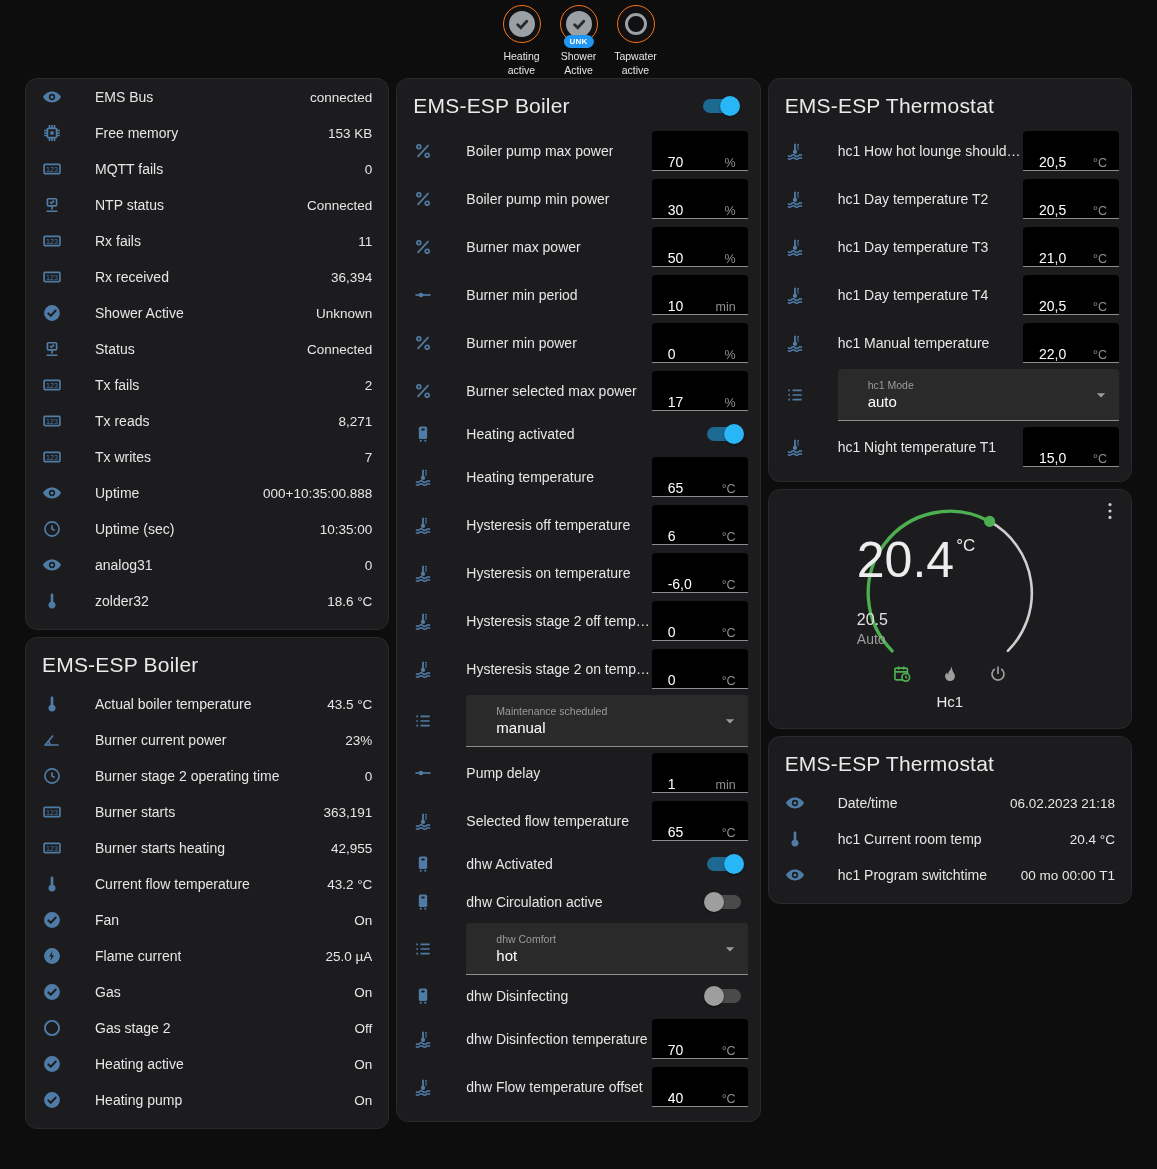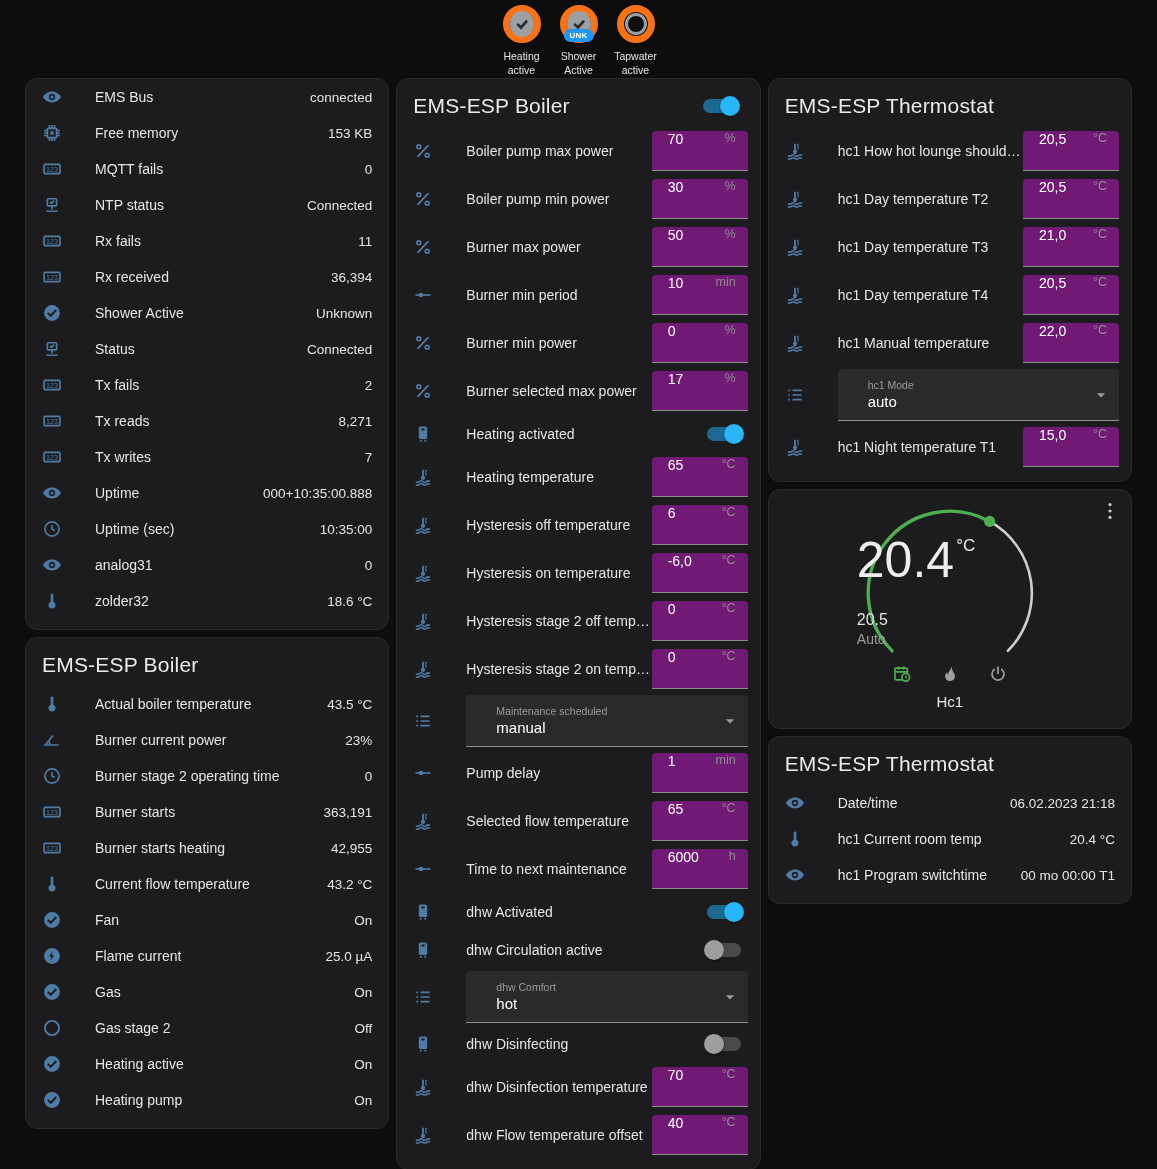--- a/index.html
+++ b/index.html
@@ -2,21 +2,21 @@
 <html><head>
 <meta charset="utf-8">
 <style>
   html,body{margin:0;padding:0;background:#0d0d0e;width:1157px;height:1169px;overflow:hidden;
     font-family:"Liberation Sans","DejaVu Sans",sans-serif;color:#e6e6e6;}
   *{box-sizing:border-box;}
 
   
   .topbar{height:78px;display:flex;justify-content:center;align-items:flex-start;gap:9px;padding-top:5px;}
   .badge{width:48px;display:flex;flex-direction:column;align-items:center;}
-  .badge-circle{width:38px;height:38px;border-radius:50%;border:7px solid #f97316;display:flex;
+  .badge-circle{width:38px;height:38px;border-radius:50%;border:1px solid #f97316;display:flex;
     align-items:center;justify-content:center;position:relative;background:#101012;}
   .badge-inner-on{width:26px;height:26px;border-radius:50%;background:#9aa0a4;display:flex;align-items:center;justify-content:center;}
   .badge-inner-off{width:22px;height:22px;border-radius:50%;border:3px solid #9aa0a4;background:transparent;}
   .badge-tag{position:absolute;bottom:-6px;left:50%;transform:translateX(-50%);background:#2196f3;color:#fff;
     font-size:8px;font-weight:bold;padding:2px 6px;border-radius:8px;letter-spacing:.3px;}
   .badge-label{margin-top:7px;font-size:10.5px;line-height:1.3;text-align:center;color:#e3e5e6;}
 
   
   .layout{display:flex;gap:7px;padding:0 25px;align-items:flex-start;}
   .col{width:368px;display:flex;flex-direction:column;gap:7px;}
@@ -30,22 +30,22 @@
   .row.number{height:48px;}
   .row.toggle{height:38px;}
   .row.select{height:56px;}
   .icon{width:20px;height:20px;flex:0 0 20px;color:#4f7ca7;display:inline-flex;}
   .icon svg{width:20px;height:20px;}
   .row .icon{margin-right:33px;}
   .row-label{font-size:14px;color:#e6e6e6;white-space:nowrap;overflow:hidden;max-width:235px;}
   .row-value{margin-left:auto;font-size:13.5px;color:#e6e6e6;white-space:nowrap;}
 
   
-  .numbox{margin-left:auto;width:96px;height:40px;background:#701a75;border-bottom:1px solid #8d8d8d;
-    border-radius:4px 4px 0 0;display:flex;align-items:flex-start;padding:0 12px 0 16px;margin-right:-4px;}
+  .numbox{margin-left:auto;width:96px;height:40px;background:#000000;border-bottom:1px solid #8d8d8d;
+    border-radius:4px 4px 0 0;display:flex;align-items:flex-end;padding:0 12px 0 16px;margin-right:-4px;}
   .numbox .nb-value{font-size:14px;font-weight:500;color:#fff;}
   .numbox .nb-unit{margin-left:auto;font-size:12.5px;color:#8f8f8f;}
 
   
   .selectbox{flex:1;height:52px;background:#2a2a2b;border-bottom:1px solid #8d8d8d;border-radius:4px 4px 0 0;
     display:flex;flex-direction:column;justify-content:center;padding:4px 34px 4px 30px;position:relative;margin-right:-4px;}
   .sel-label{font-size:10.5px;color:#9b9b9b;margin-bottom:2px;}
   .sel-value{font-size:15px;color:#fff;}
   .sel-chev{position:absolute;right:8px;top:50%;transform:translateY(-50%);width:20px;height:20px;color:#9b9b9b;}
   .sel-chev svg{width:20px;height:20px;}
@@ -615,33 +615,20 @@
                 <circle cx="12" cy="13" r="2.6" fill="currentColor"></circle>
                 <path d="M14.6 4.5h2M14.6 7h2M14.6 9.5h2" stroke="currentColor" stroke-width="1.6"></path>
                 <path d="M3.5 17.5c1.4 1.2 2.8 1.2 4.2 0s2.8-1.2 4.2 0 2.9 1.2 4.3 0 2.8-1.2 4.2 0" fill="none" stroke="currentColor" stroke-width="1.8"></path>
                 <path d="M3.5 20.9c1.4 1.2 2.8 1.2 4.2 0s2.8-1.2 4.2 0 2.9 1.2 4.3 0 2.8-1.2 4.2 0" fill="none" stroke="currentColor" stroke-width="1.8"></path>
               </svg>
             </span>
             <span class="row-label">Selected flow temperature</span>
             <div class="numbox">
               <span class="nb-value">65</span>
               <span class="nb-unit">°C</span>
-            </div>
-          </div>
-          <div class="row number">
-            <span class="icon">
-              <svg viewBox="0 0 24 24">
-                <path d="M3 12h18" stroke="currentColor" stroke-width="2"></path>
-                <circle cx="9.5" cy="12" r="2.8" fill="currentColor"></circle>
-              </svg>
-            </span>
-            <span class="row-label">Time to next maintenance</span>
-            <div class="numbox">
-              <span class="nb-value">6000</span>
-              <span class="nb-unit">h</span>
             </div>
           </div>
           <div class="row toggle">
             <span class="icon">
               <svg viewBox="0 0 24 24">
                 <rect x="7" y="3" width="10" height="15" rx="2.2" fill="currentColor"></rect>
                 <rect x="8.2" y="19" width="2.2" height="2.2" fill="currentColor"></rect>
                 <rect x="13.6" y="19" width="2.2" height="2.2" fill="currentColor"></rect>
                 <rect x="9.8" y="5.4" width="4.4" height="2.4" rx="1.2" fill="#1c1c1e"></rect>
               </svg>

